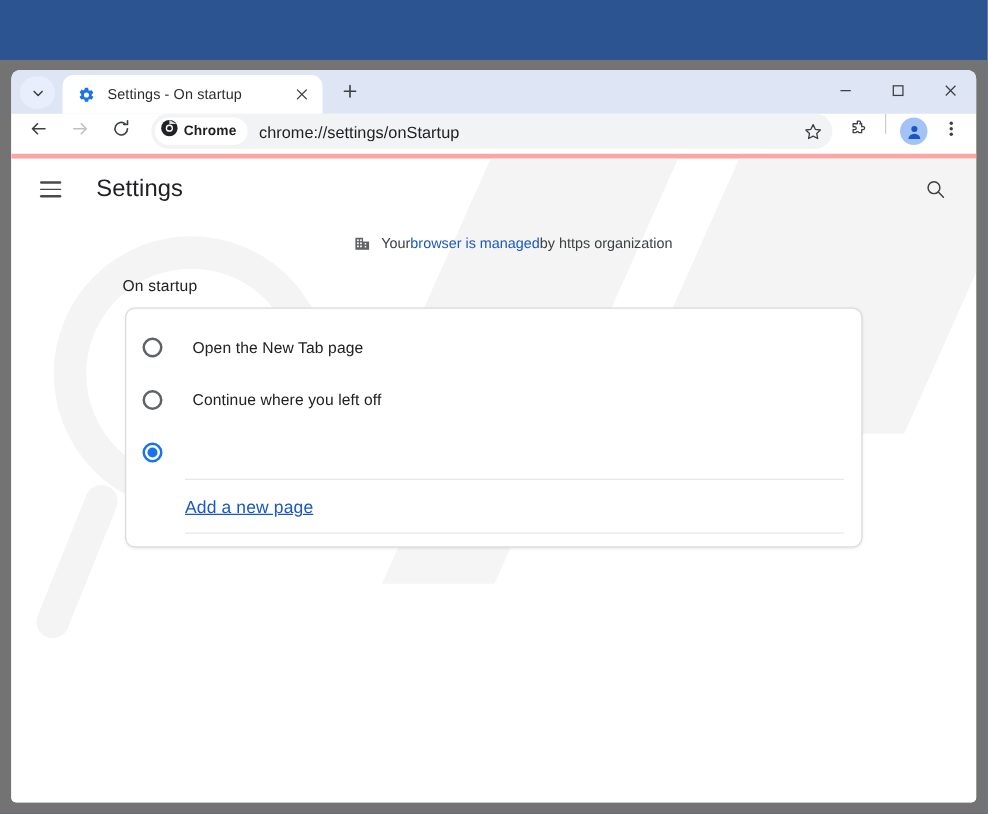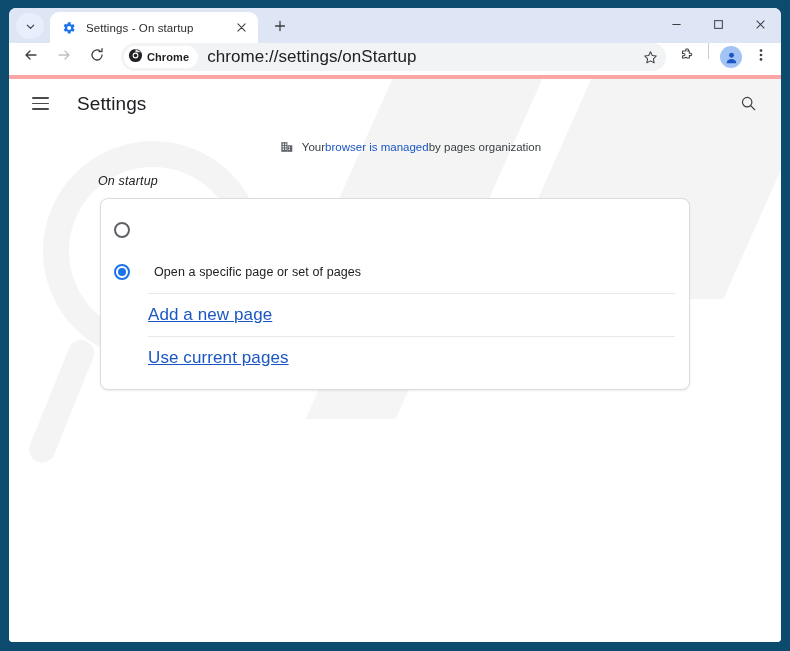--- a/index.html
+++ b/index.html
@@ -9,22 +9,23 @@
     height: 651px;
     overflow: hidden;
     font-family: "Liberation Sans", sans-serif;
     background: #2b5490;
   }
 
   
   #window-frame {
     position: absolute;
     inset: 0;
-    background: #0c4a6e;
+    background: #737373;
     padding: 8px 9px 9px 9px;
+    margin-top: 48px;
   }
   #browser-window {
     position: relative;
     width: 100%;
     height: 100%;
     background: #ffffff;
     border-radius: 7px 7px 4px 4px;
     overflow: hidden;
   }
 
@@ -142,21 +143,21 @@
     flex: 0 0 auto;
   }
   #chrome-pill-label {
     font-size: 11px;
     font-weight: bold;
     color: #1f1f1f;
     margin-left: 4px;
     letter-spacing: 0.1px;
   }
   #omnibox-url {
-    font-size: 17px;
+    font-size: 13px;
     color: #202124;
     margin-left: 9px;
     white-space: nowrap;
     overflow: hidden;
     letter-spacing: 0.05px;
   }
   #omnibox-star {
     width: 26px; height: 26px;
     display: flex; align-items: center; justify-content: center;
     margin-left: auto;
@@ -325,21 +326,20 @@
     color: #1a57c4;
     cursor: pointer;
   }
 
   
   #section-title {
     font-size: 12.5px;
     color: #202124;
     margin: 20px 0 0 89px;
     letter-spacing: 0.15px;
-    font-style: italic;
   }
 
   #startup-card {
     position: relative;
     margin: 10px 0 0 91px;
     width: 590px;
     background: #ffffff;
     border: 1px solid #dadce0;
     border-radius: 8px;
     box-shadow: 0 1px 2px rgba(60,64,67,0.10);
@@ -425,21 +425,21 @@
     margin-right: 14px;
   }
 
   .card-link-row {
     display: flex;
     align-items: center;
     height: 42px;
     padding-left: 47px;
   }
   .card-link {
-    font-size: 17px;
+    font-size: 14px;
     color: #1a57c4;
     text-decoration: underline;
     cursor: pointer;
     letter-spacing: 0.1px;
   }
 </style>
 </head>
 <body>
 
 <div id="window-frame">
@@ -611,51 +611,52 @@
               <rect x="3" y="6.8" width="1.6" height="1.6" fill="#ffffff"></rect>
               <rect x="5.8" y="6.8" width="1.6" height="1.6" fill="#ffffff"></rect>
               <rect x="3" y="9.6" width="1.6" height="1.6" fill="#ffffff"></rect>
               <rect x="5.8" y="9.6" width="1.6" height="1.6" fill="#ffffff"></rect>
               <rect x="10" y="7.4" width="1.4" height="1.4" fill="#ffffff"></rect>
               <rect x="10" y="10" width="1.4" height="1.4" fill="#ffffff"></rect>
             </svg>
           </span>
           <span>Your </span>
             <span id="managed-banner-link">browser is managed</span>
-            <span> by pages organization</span>
+            <span> by https organization</span>
         </div>
 
         <div id="section-title">On startup</div>
 
         <div id="startup-card">
-
 
           <div class="radio-row">
             <span class="radio-outer"></span>
+            <span class="radio-label">Open the New Tab page</span>
+          </div>
+
+          <div class="radio-row">
+            <span class="radio-outer"></span>
+            <span class="radio-label">Continue where you left off</span>
           </div>
 
           <div class="radio-row">
             <span class="radio-outer checked">
               <span class="radio-inner"></span>
             </span>
-            <span class="radio-label">Open a specific page or set of pages</span>
           </div>
 
 
           <div class="card-divider"></div>
 
           <div class="card-link-row">
             <span class="card-link">Add a new page</span>
           </div>
 
           <div class="card-divider"></div>
 
-          <div class="card-link-row">
-            <span class="card-link">Use current pages</span>
-          </div>
 
         </div>
 
       </div>
     </div>
 
   </div>
 </div>
 
 </body></html>

